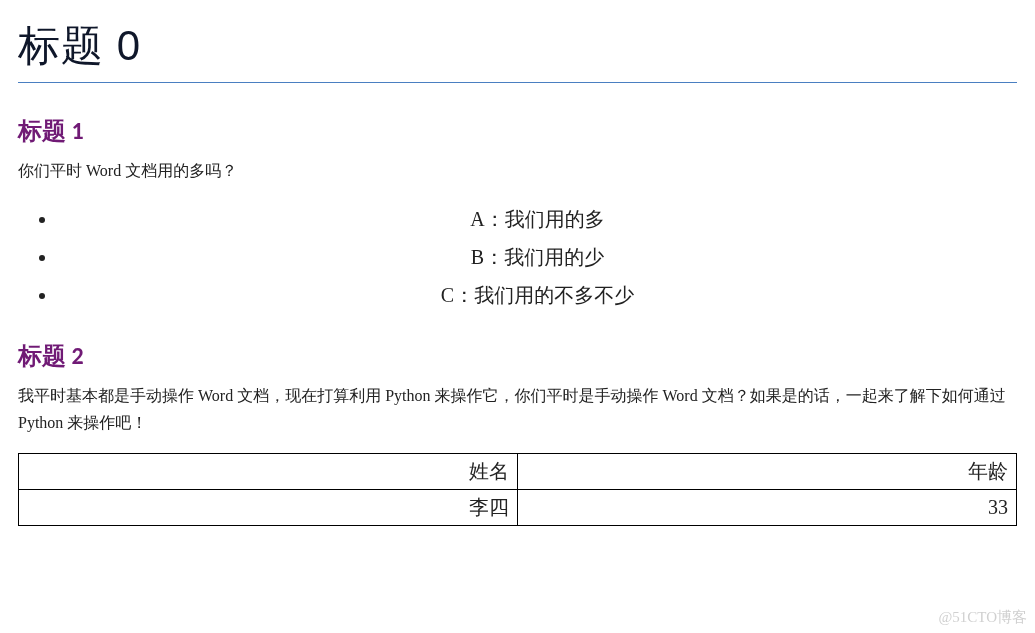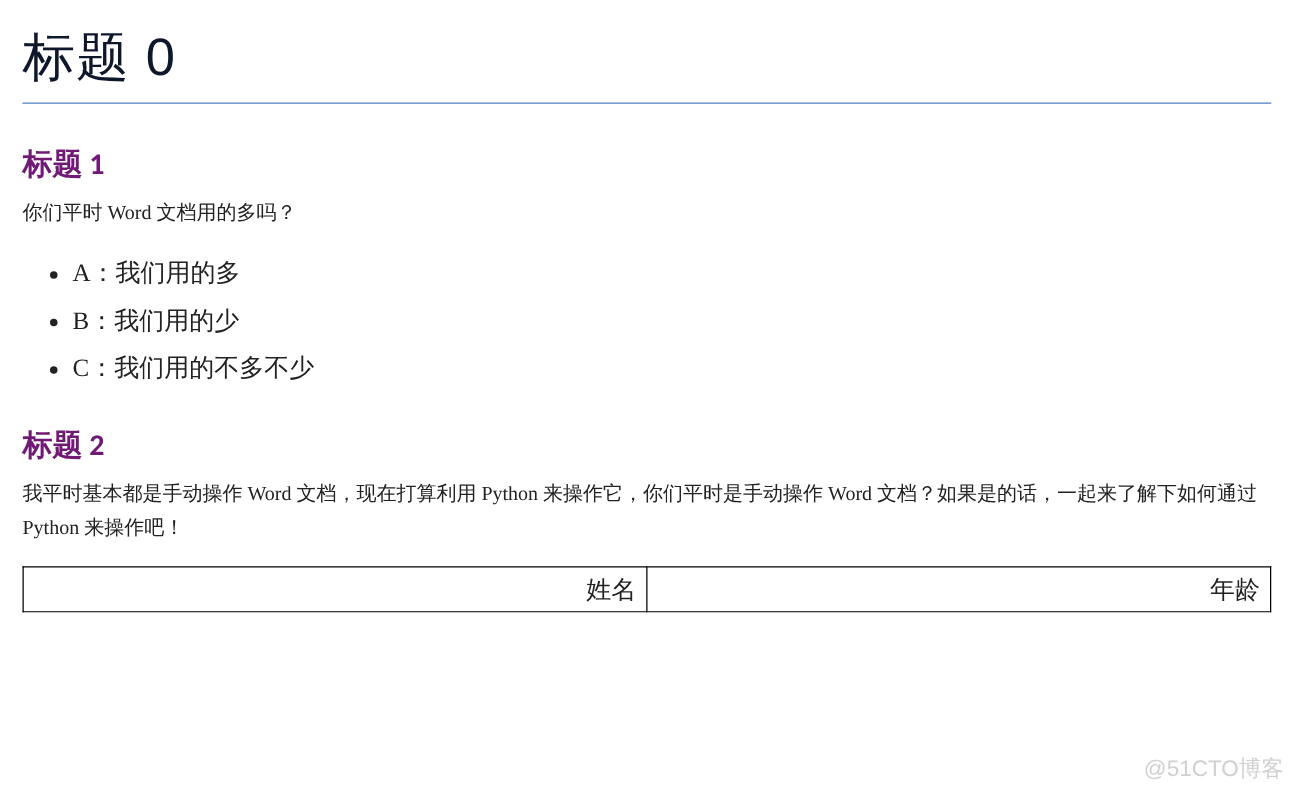--- a/index.html
+++ b/index.html
@@ -34,20 +34,21 @@
   }
   .para {
     margin: 6px 0 16px 0;
     line-height: 1.7;
     font-size: 16px;
   }
   ul.opts {
     list-style: disc;
     padding-left: 40px;
     margin: 10px 0 26px 0;
+    text-align: center;
   }
   ul.opts li {
     line-height: 1.9;
     font-size: 20px;
   }
   .opt-label {
     font-family: "Times New Roman", serif;
   }
   table.tbl {
     border-collapse: collapse;
@@ -58,23 +59,23 @@
   table.tbl td {
     border: 1.2px solid #000;
     padding: 4px 8px;
     text-align: right;
     width: 50%;
   }
   .watermark {
     position: fixed;
     right: 8px;
     bottom: 6px;
-    font-size: 18px;
+    font-size: 15px;
     color: #d0d0d0;
-    font-family: Liberation Sans, sans-serif;
+    font-family: Liberation Serif, serif;
     margin-top: 20px;
   }
 </style>
 </head>
 <body>
 
 <h1 class="h0">标题 0</h1>
 <hr class="hr">
 
 <h2 class="h1">标题 1</h2>
@@ -94,16 +95,20 @@
 
 <h2 class="h2">标题 2</h2>
 <p class="para">我平时基本都是手动操作 Word 文档，现在打算利用 Python 来操作它，你们平时是手动操作 Word 文档？如果是的话，一起来了解下如何通过 Python 来操作吧！</p>
 
 <table class="tbl">
   <tbody>
       <tr>
     <td>姓名</td>
     <td>年龄</td>
   </tr>
+  <tr>
+    <td>李四</td>
+    <td>33</td>
+  </tr>
 </tbody>
   </table>
 
 <div class="watermark">@51CTO博客</div>
 
 </body></html>

